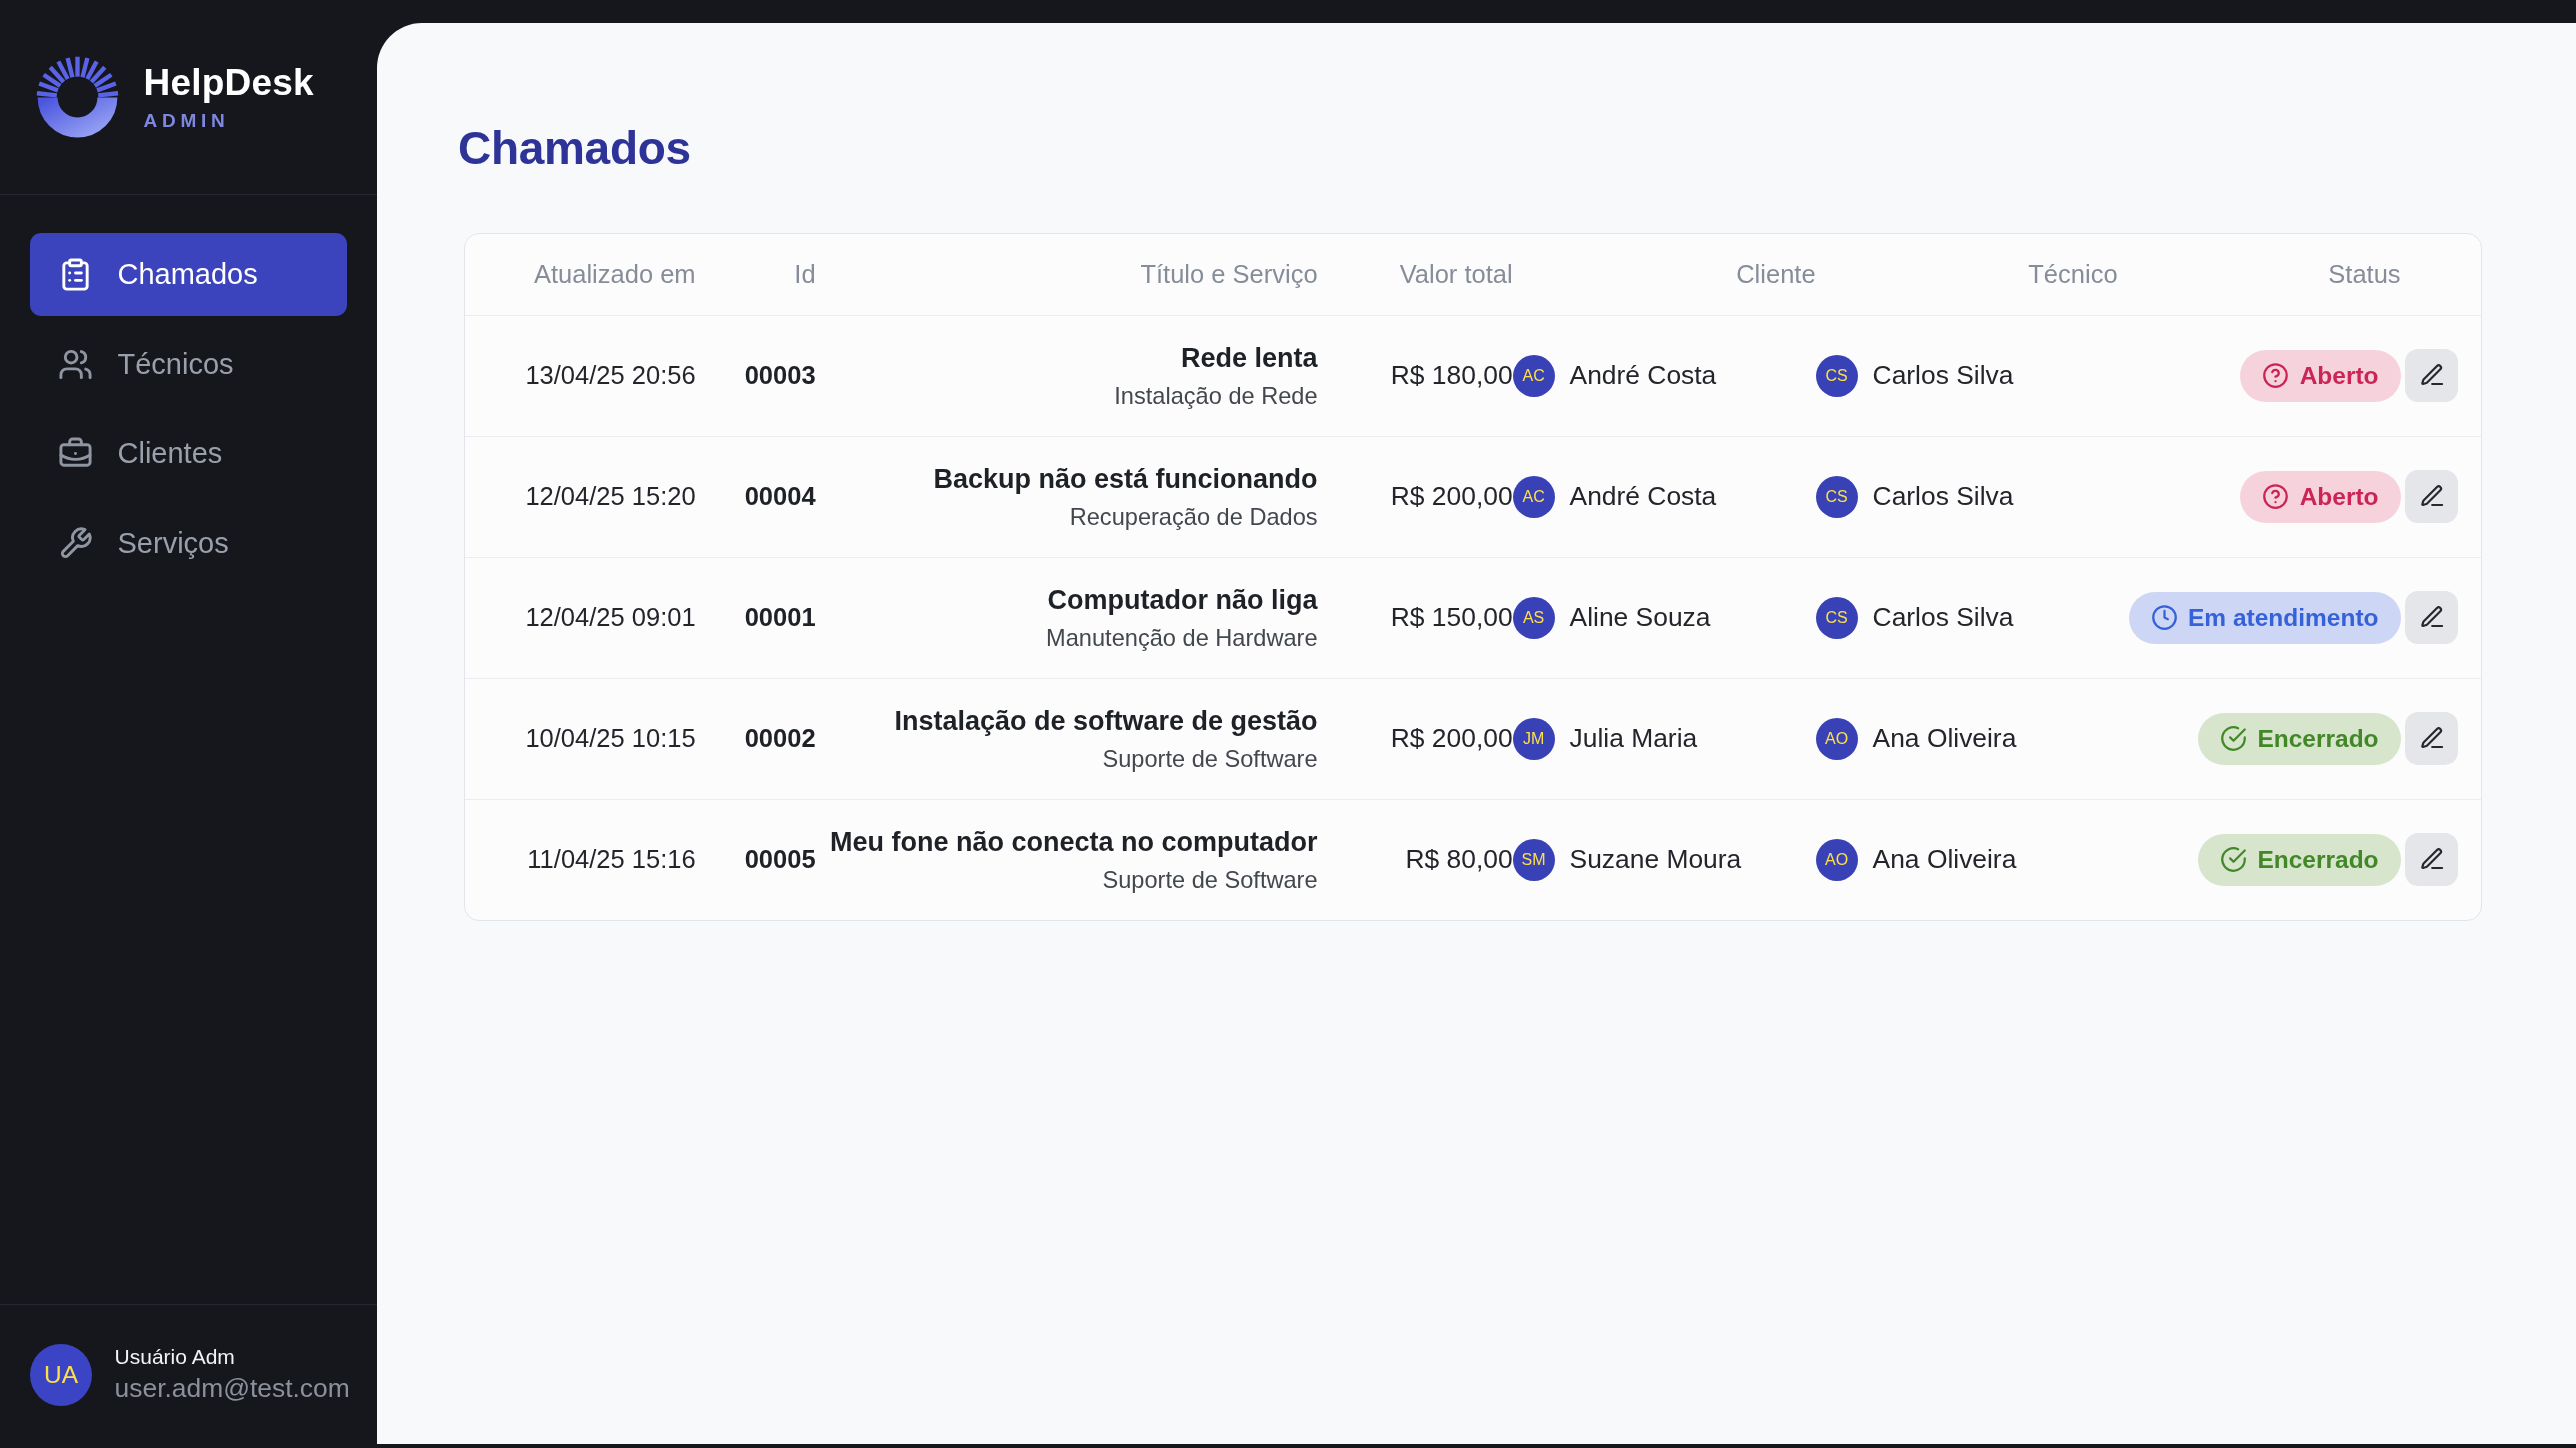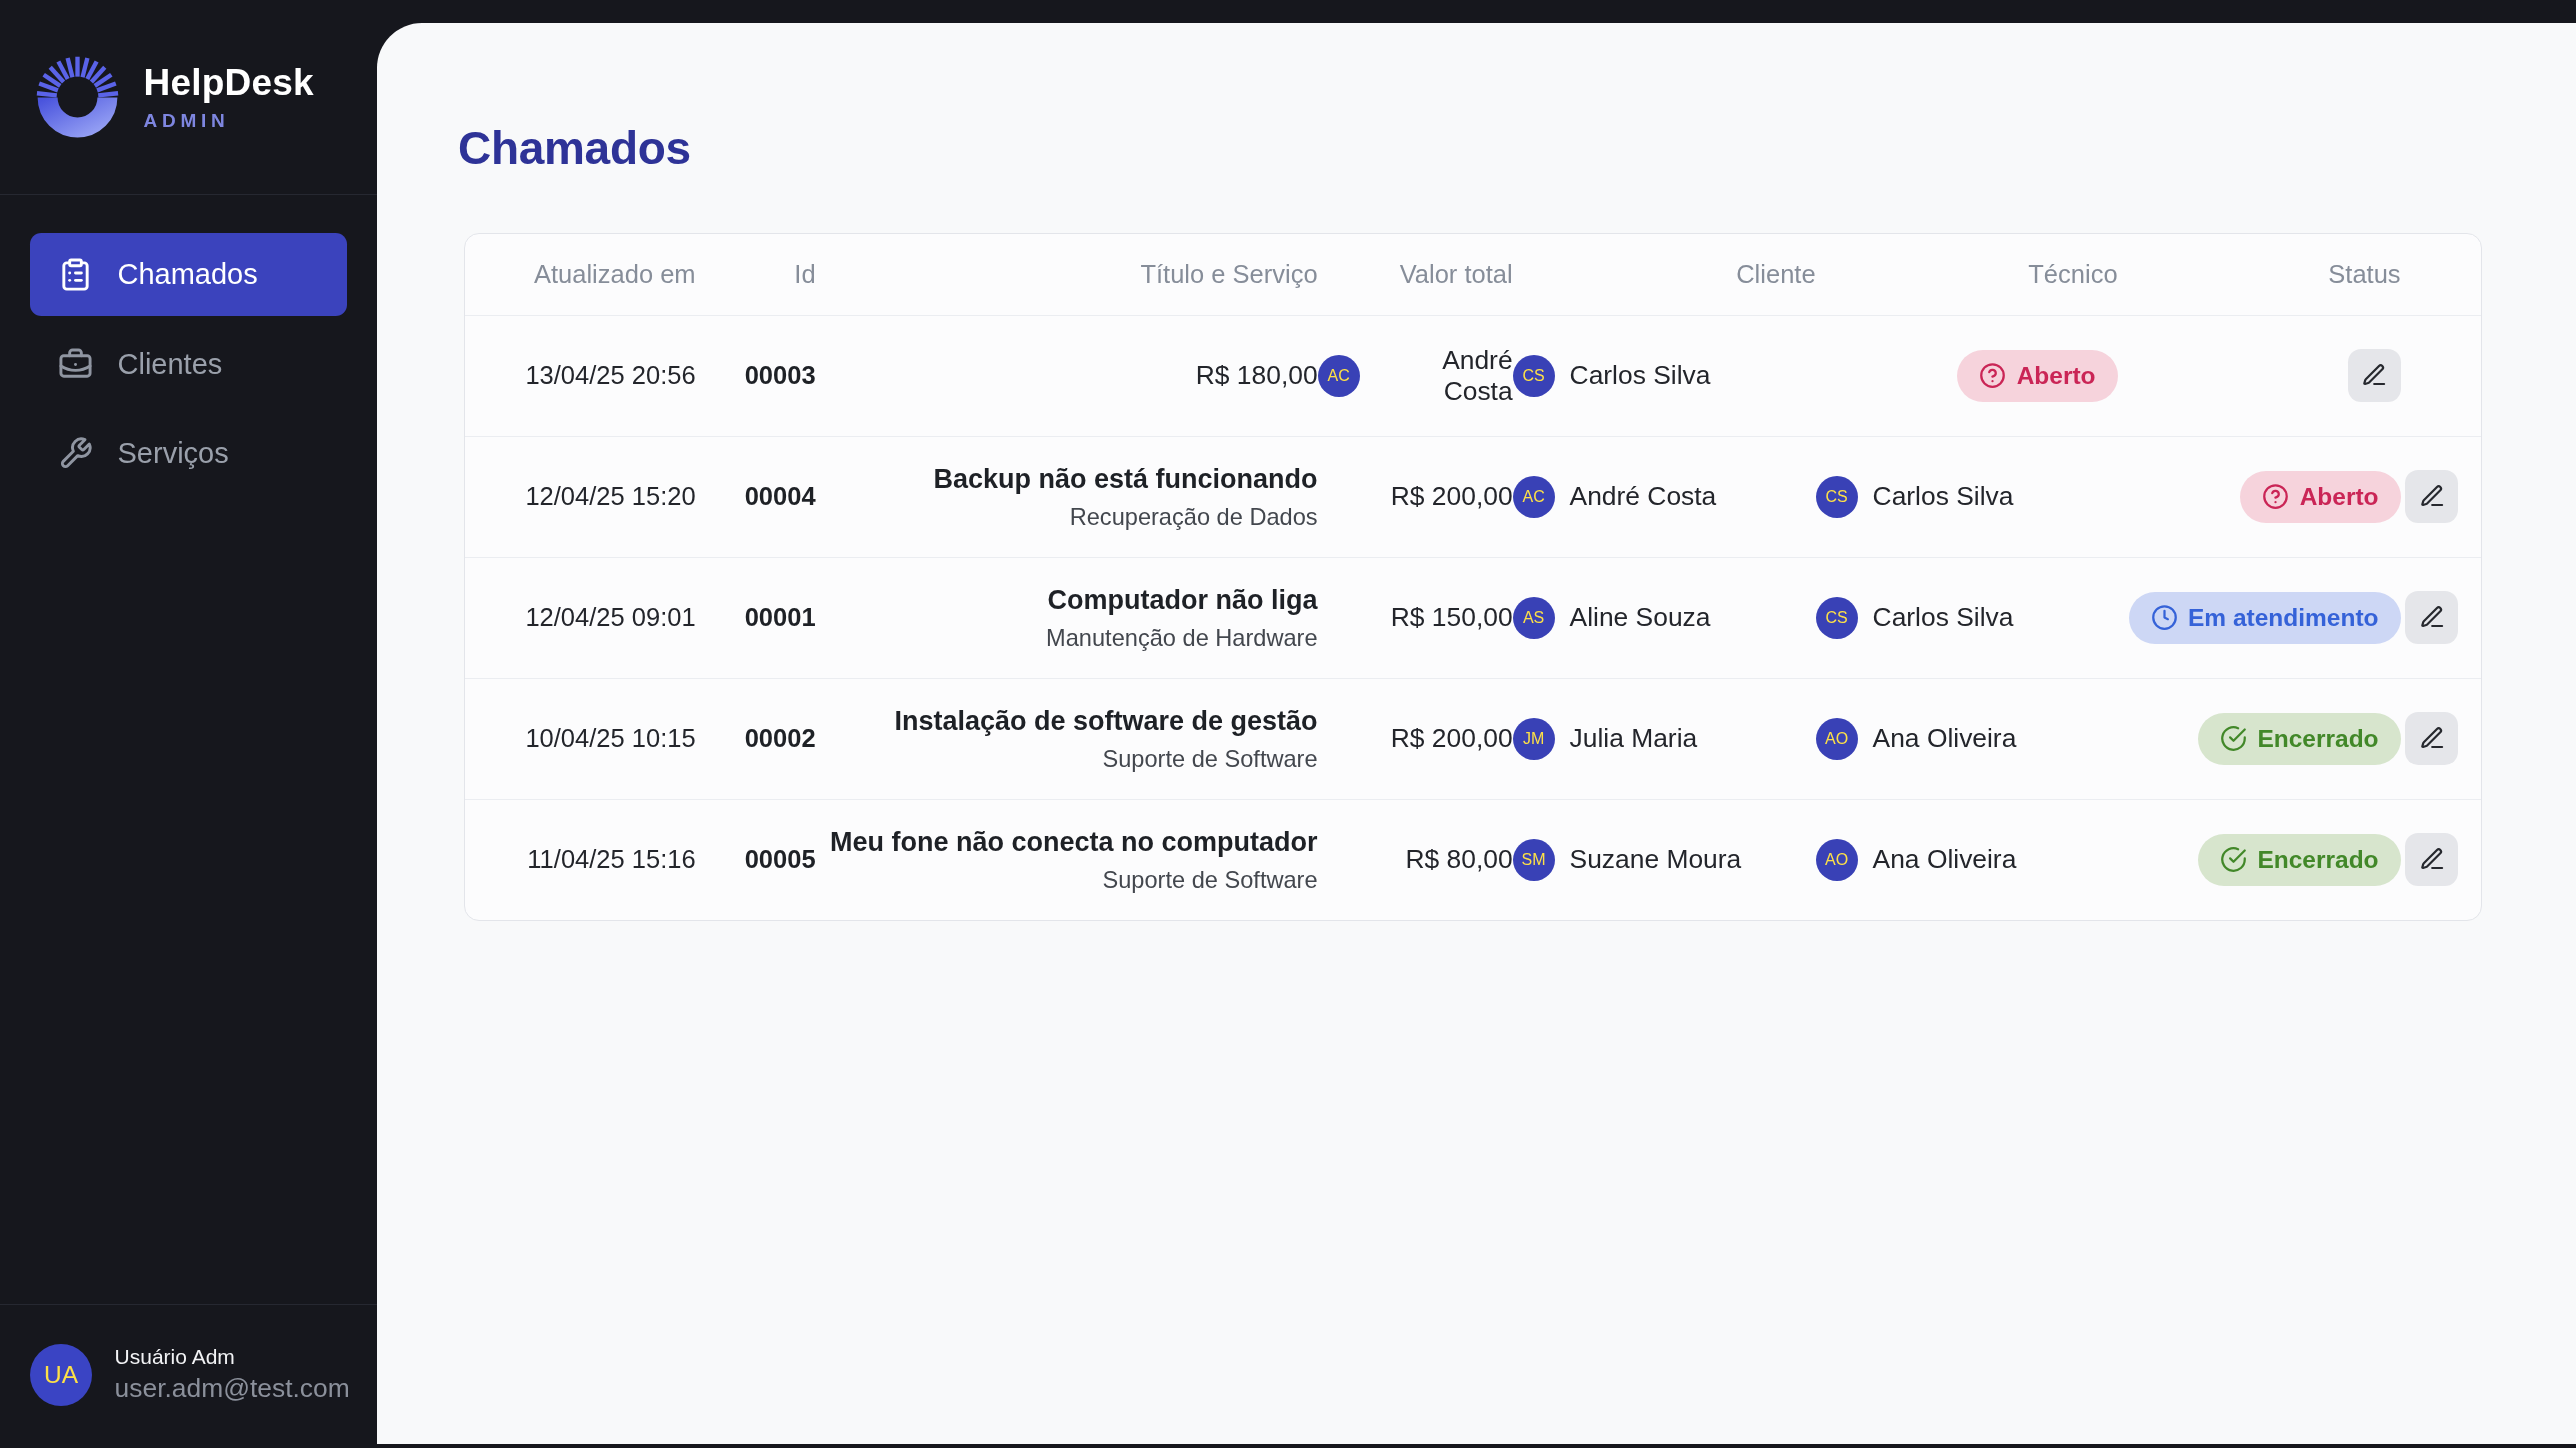--- a/index.html
+++ b/index.html
@@ -151,20 +151,29 @@
           <path d="M16 4h2a2 2 0 0 1 2 2v14a2 2 0 0 1-2 2H6a2 2 0 0 1-2-2V6a2 2 0 0 1 2-2h2"></path>
           <path d="M12 11h4"></path>
             <path d="M12 16h4"></path>
             <path d="M8 11h.01"></path>
             <path d="M8 16h.01"></path>
         </svg>
         <span>Chamados</span>
       </div>
       <div class="nav-item">
         <svg viewBox="0 0 24 24" fill="none" stroke-width="2" stroke-linecap="round" stroke-linejoin="round">
+          <path d="M16 21v-2a4 4 0 0 0-4-4H6a4 4 0 0 0-4 4v2"></path>
+          <circle cx="9" cy="7" r="4"></circle>
+          <path d="M22 21v-2a4 4 0 0 0-3-3.87"></path>
+          <path d="M16 3.13a4 4 0 0 1 0 7.75"></path>
+        </svg>
+        <span>Técnicos</span>
+      </div>
+      <div class="nav-item">
+        <svg viewBox="0 0 24 24" fill="none" stroke-width="2" stroke-linecap="round" stroke-linejoin="round">
           <path d="M12 12h.01"></path>
           <path d="M16 6V4a2 2 0 0 0-2-2h-4a2 2 0 0 0-2 2v2"></path>
           <path d="M22 13a18.15 18.15 0 0 1-20 0"></path>
           <rect width="20" height="14" x="2" y="6" rx="2"></rect>
         </svg>
         <span>Clientes</span>
       </div>
       <div class="nav-item">
         <svg viewBox="0 0 24 24" fill="none" stroke-width="2" stroke-linecap="round" stroke-linejoin="round">
           <path d="M14.7 6.3a1 1 0 0 0 0 1.4l1.6 1.6a1 1 0 0 0 1.4 0l3.77-3.77a6 6 0 0 1-7.94 7.94l-6.91 6.91a2.12 2.12 0 0 1-3-3l6.91-6.91a6 6 0 0 1 7.94-7.94l-3.76 3.76z"></path>
@@ -195,20 +204,24 @@
         <div class="th">Valor total</div>
         <div class="th">Cliente</div>
         <div class="th">Técnico</div>
         <div class="th">Status</div>
         <div class="th"></div>
       </div>
       <div id="rows">
       <div class="grid-row trow">
         <div class="cell-date">13/04/25 20:56</div>
         <div class="cell-id">00003</div>
+        <div>
+          <div class="cell-title">Rede lenta</div>
+          <div class="cell-service">Instalação de Rede</div>
+        </div>
         <div class="cell-total">R$ 180,00</div>
         <div class="person">
           <span class="avatar sm">AC</span>
           <span>André Costa</span>
         </div>
         <div class="person">
           <span class="avatar sm">CS</span>
           <span>Carlos Silva</span>
         </div>
         <div>

